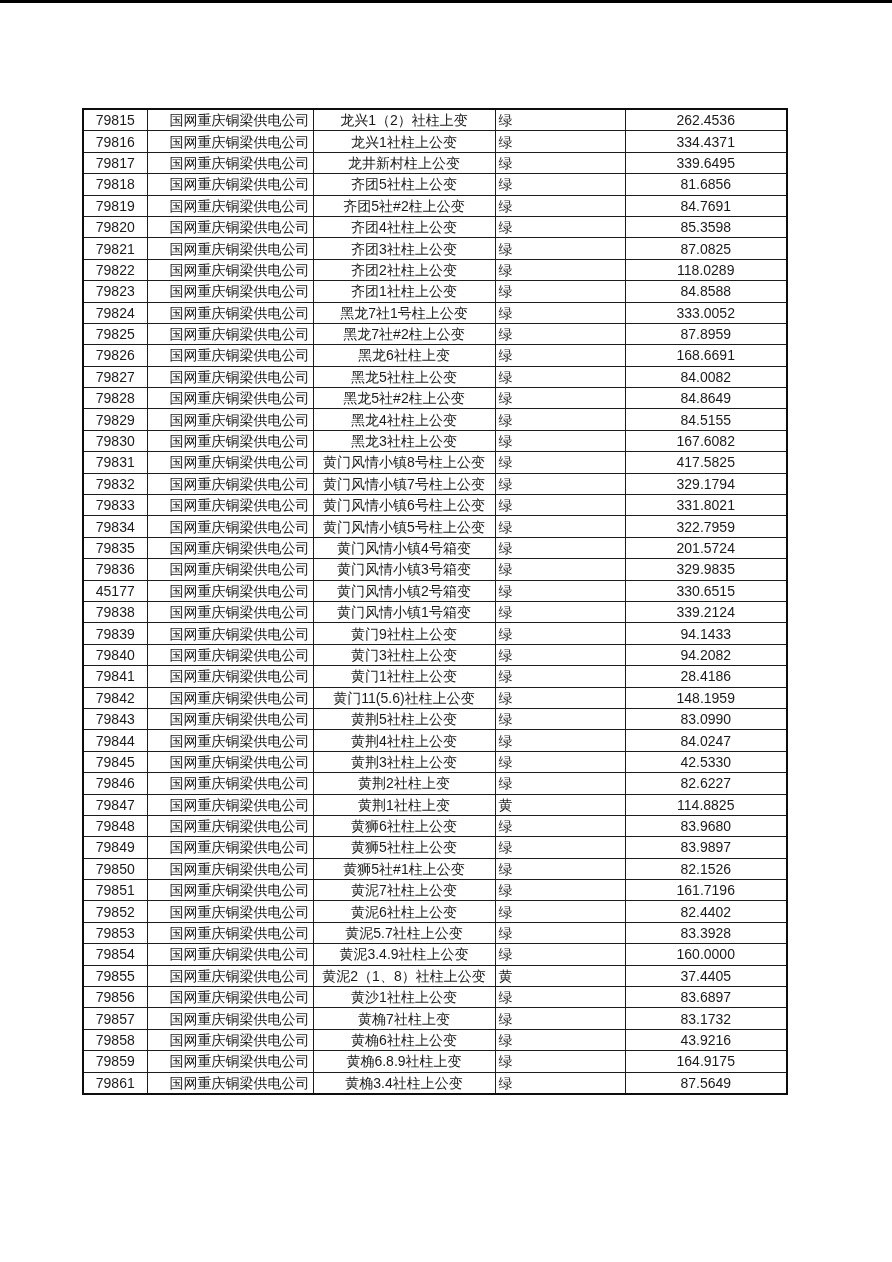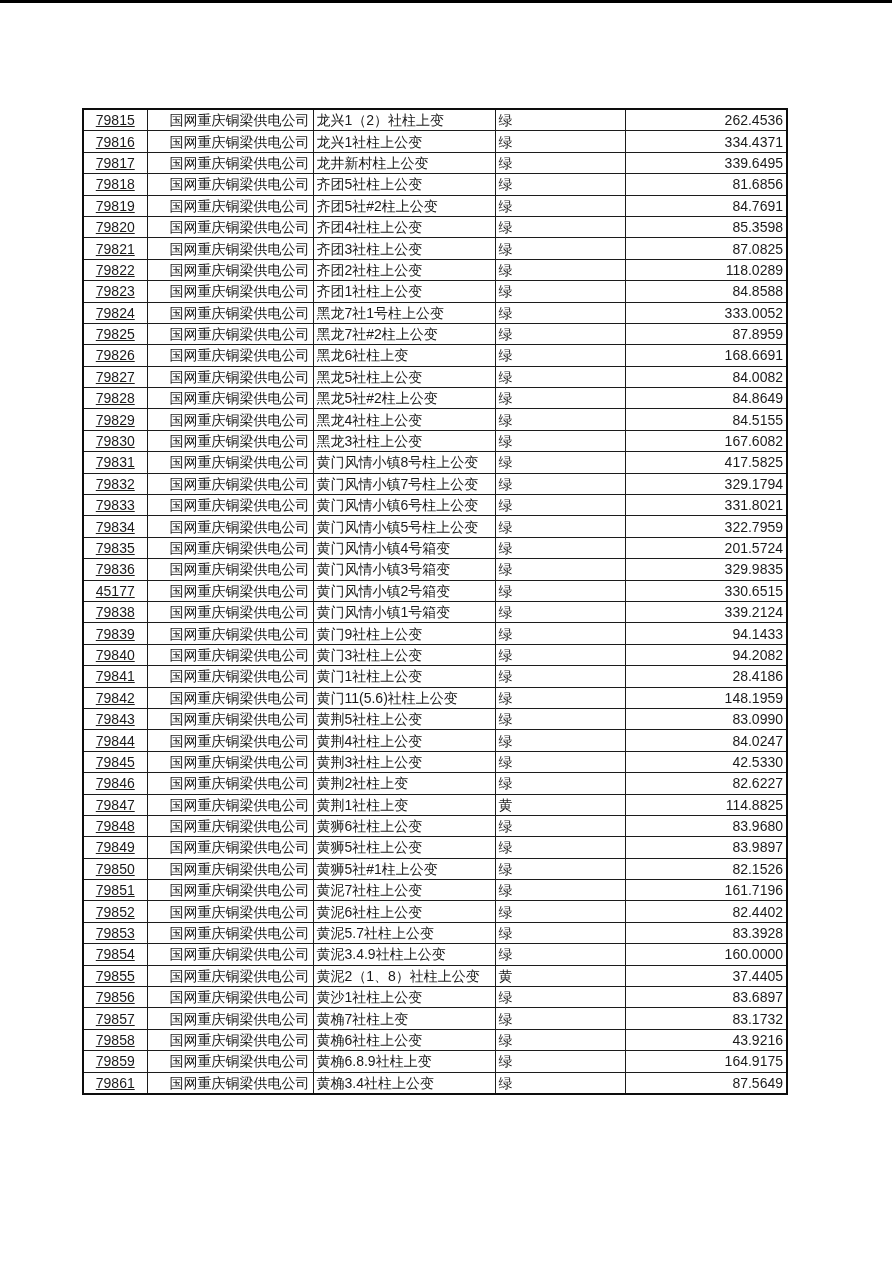--- a/index.html
+++ b/index.html
@@ -33,25 +33,25 @@
     border: 1px solid #1c1c1c;
     height: 20.4px;
     line-height: 20px;
     padding: 0 3px;
     font-size: 14px;
     color: #1a1a1a;
     white-space: nowrap;
     overflow: hidden;
     vertical-align: middle;
   }
-  td.c-id     { text-align: center; text-decoration: underline; }
+  td.c-id     { text-align: center; }
   td.c-company{ text-align: right; }
-  td.c-name   { text-align: left; }
+  td.c-name   { text-align: center; }
   td.c-status { text-align: left; }
-  td.c-value  { text-align: right; }
+  td.c-value  { text-align: center; }
 </style>
 </head>
 <body>
 
 <div class="top-edge"></div>
 
 <table class="data-table">
   <colgroup>
     <col style="width:64px">
     <col style="width:166px">

